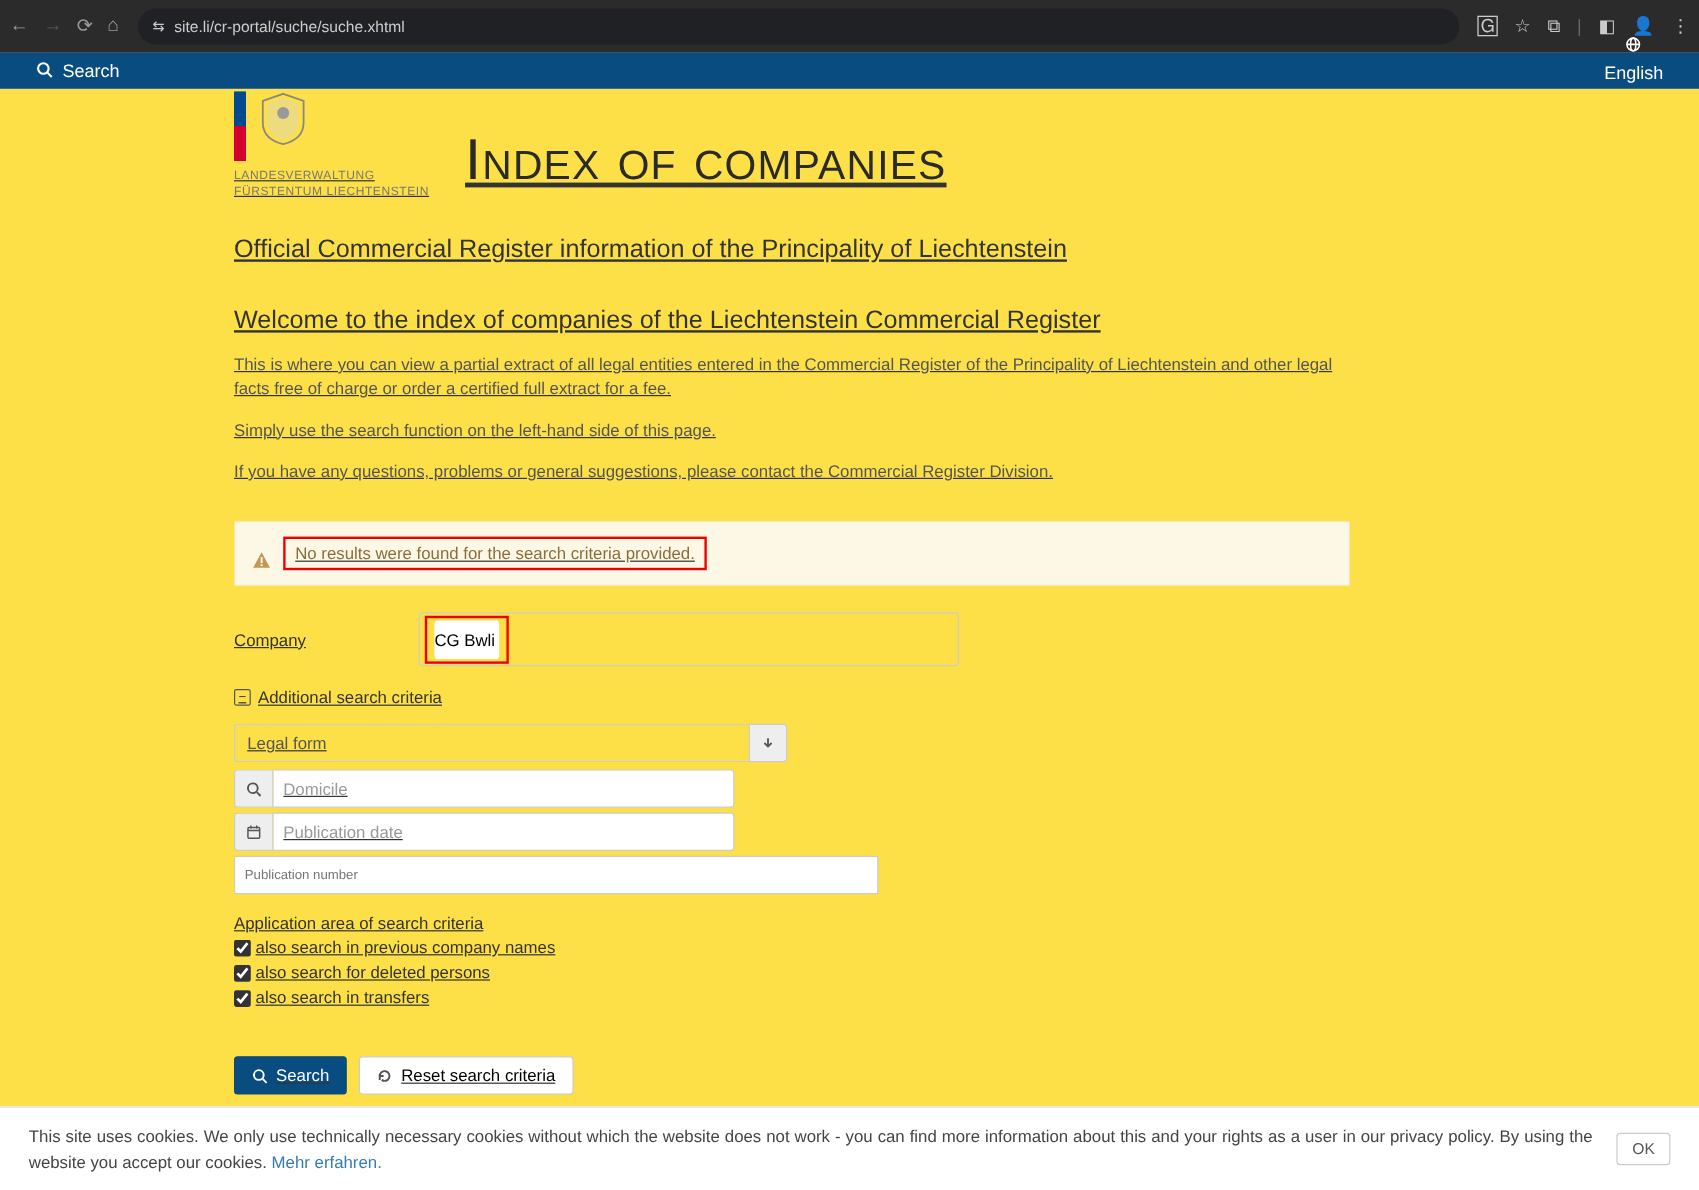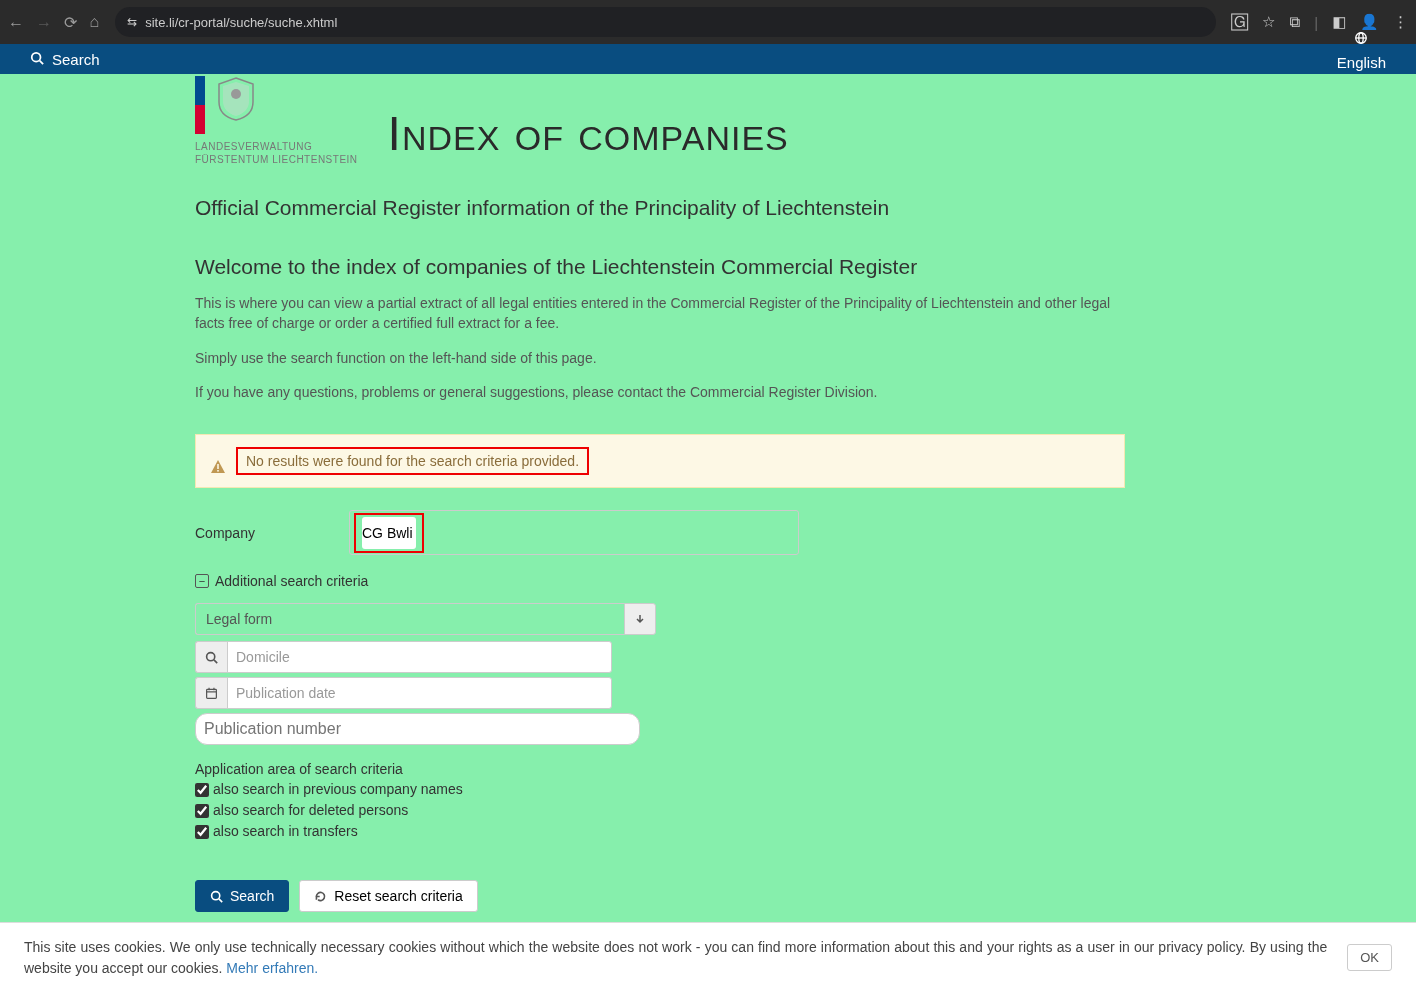--- a/index.html
+++ b/index.html
@@ -15,21 +15,21 @@
   .chrome .right-icons { display: flex; gap: 14px; color: #ccc; align-items: center; }
   .chrome .right-icons span { cursor: pointer; font-size: 15px; }
 
   
   .topbar { background: #094d80; color: #fff; height: 30px; display: flex; align-items: center; justify-content: space-between; padding: 0 30px; font-size: 15px; }
   .topbar .left { display: flex; align-items: center; gap: 8px; cursor: pointer; }
   .topbar .right { display: flex; align-items: center; gap: 6px; cursor: pointer; flex-direction: column; }
   .topbar .icon { font-size: 14px; }
 
   
-  .scroll-area { flex: 1; overflow-y: scroll; position: relative; background: #86efac; }
+  .scroll-area { flex: 1; overflow-y: scroll; position: relative; background: #fde047; text-decoration: underline; }
   .content { max-width: 930px; margin: 0 0 0 195px; padding-bottom: 40px; }
 
   
   .header { display: flex; align-items: flex-end; gap: 20px; padding-top: 2px; }
   .logo-block { display: flex; align-items: flex-start; gap: 8px; }
   .flag-stripe { width: 10px; height: 58px; background: linear-gradient(to bottom, #004a8f 0 50%, #d40032 50% 100%); }
   .crest { width: 46px; height: 46px; }
   .logo-text { font-size: 10px; color: #777; letter-spacing: 0.5px; margin-top: 6px; line-height: 1.3; }
   .page-title { font-size: 48px; font-weight: 400; letter-spacing: 1px; color: #2a2a2a; font-variant: small-caps; margin-left: 10px; line-height: 1; margin-bottom: 8px; }
 
@@ -51,21 +51,21 @@
   .text-input.company { width: 450px; border: none; padding: 0 0 0 0; }
   .input-shell { border: 1px solid #ccc; border-radius: 3px; height: 45px; display: flex; align-items: center; padding: 0 0 0 4px; width: 450px; }
 
   .toggle-row { margin-top: 18px; margin-bottom: 14px; display: flex; align-items: center; gap: 6px; cursor: pointer; }
   .toggle-icon { width: 14px; height: 14px; border: 1px solid #555; border-radius: 2px; display: inline-flex; align-items: center; justify-content: center; font-size: 11px; line-height: 1; }
 
   .input-group { display: flex; width: 417px; margin-bottom: 4px; }
   .ig-addon { width: 32px; border: 1px solid #ccc; border-right: none; border-radius: 3px 0 0 3px; background: #eee; display: flex; align-items: center; justify-content: center; color: #555; font-size: 13px; }
   .ig-input { flex: 1; border: 1px solid #ccc; border-radius: 0 3px 3px 0; height: 32px; padding: 0 8px; font-size: 14px; }
   .ig-input::placeholder { color: #999; }
-  .plain-input { width: 445px; border: 1px solid #ccc; border-radius: 12px; height: 32px; padding: 0 8px; font-size: 16px; margin-bottom: 6px; }
+  .plain-input { width: 537px; border: 1px solid #ccc; border-radius: 2px; height: 32px; padding: 0 8px; font-size: 11px; margin-bottom: 6px; }
 
   .select-row { display: flex; width: 461px; margin-bottom: 6px; }
   .select-display { flex: 1; border: 1px solid #ccc; border-right: none; border-radius: 3px 0 0 3px; height: 32px; padding: 0 10px; display: flex; align-items: center; color: #555; font-size: 14px; }
   .select-btn { width: 32px; border: 1px solid #ccc; border-radius: 0 3px 3px 0; background: #eee; display: flex; align-items: center; justify-content: center; color: #555; font-size: 14px; cursor: pointer; }
 
   .app-area { margin-top: 10px; }
   .app-area .title { font-size: 14px; color: #333; margin-bottom: 2px; }
   .check-row { display: flex; align-items: center; gap: 4px; font-size: 14px; color: #333; line-height: 1.5; }
   .check-row input { width: 14px; height: 14px; accent-color: #333; }
 

